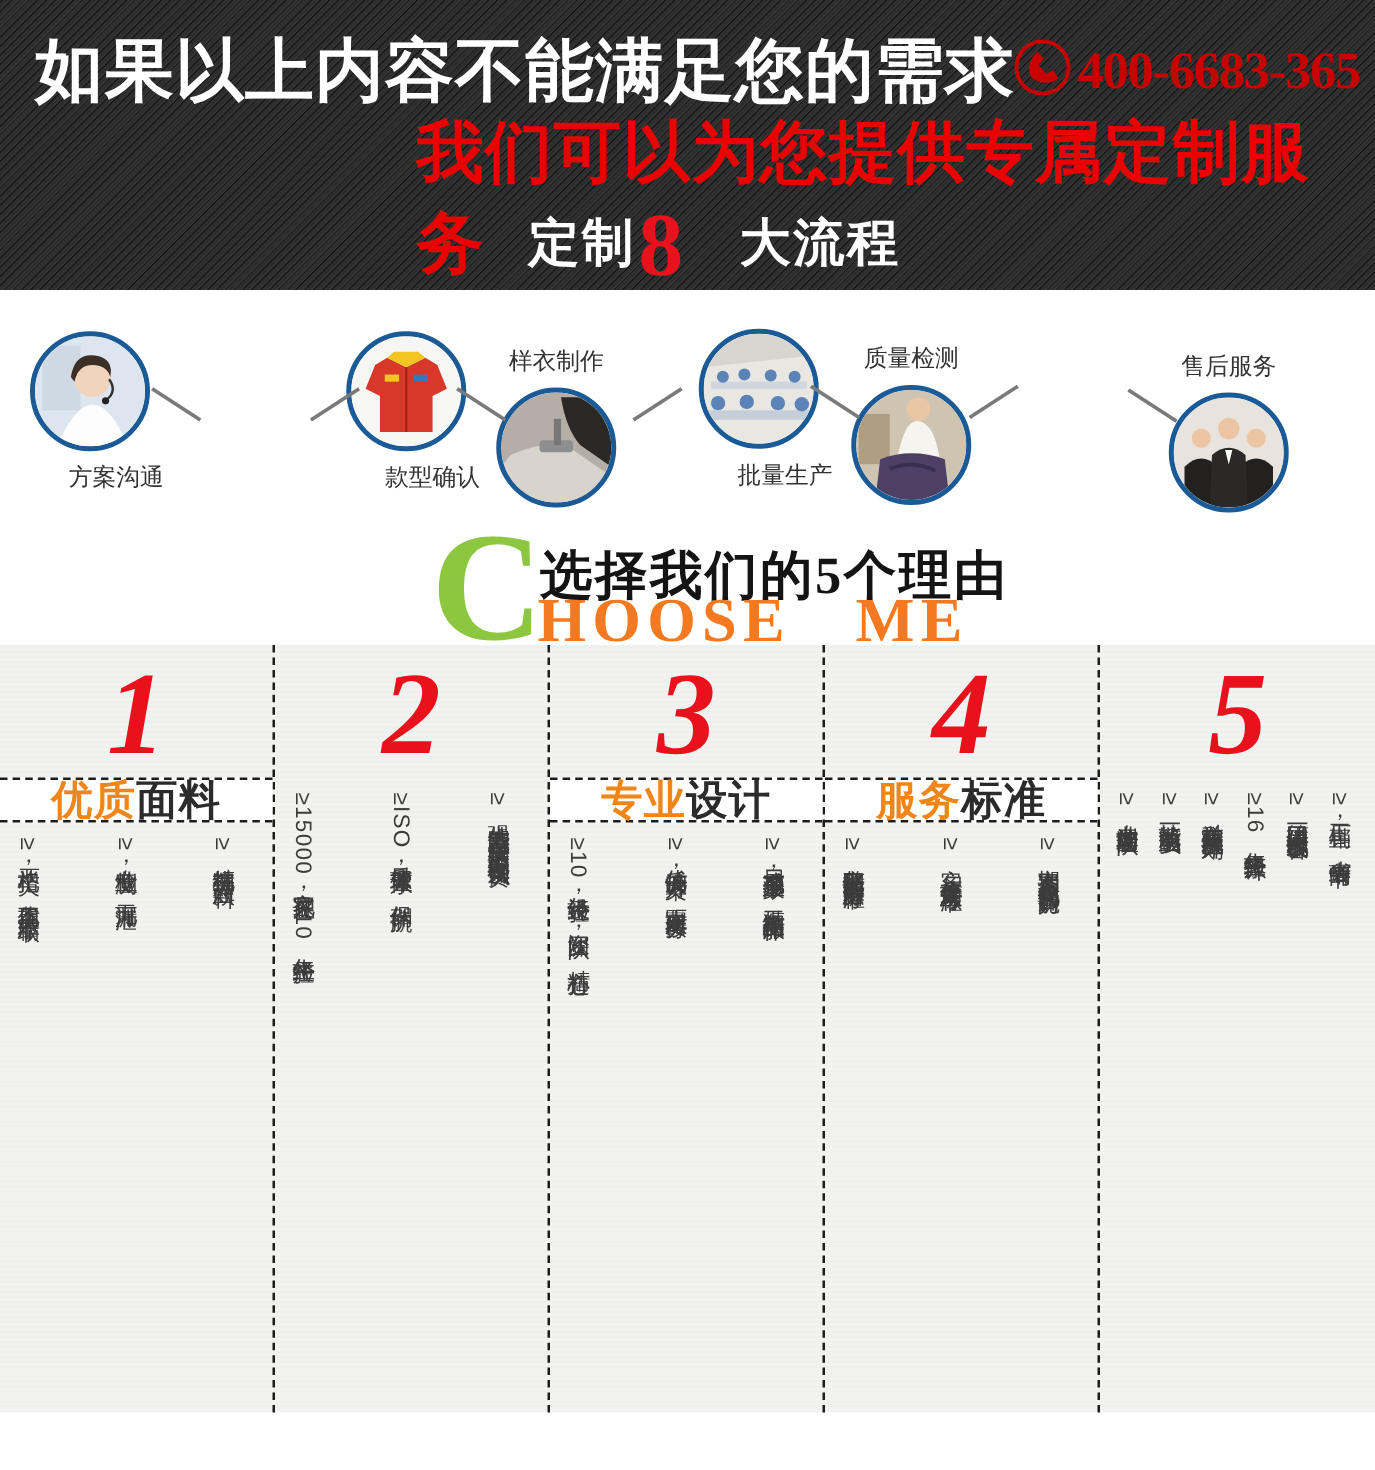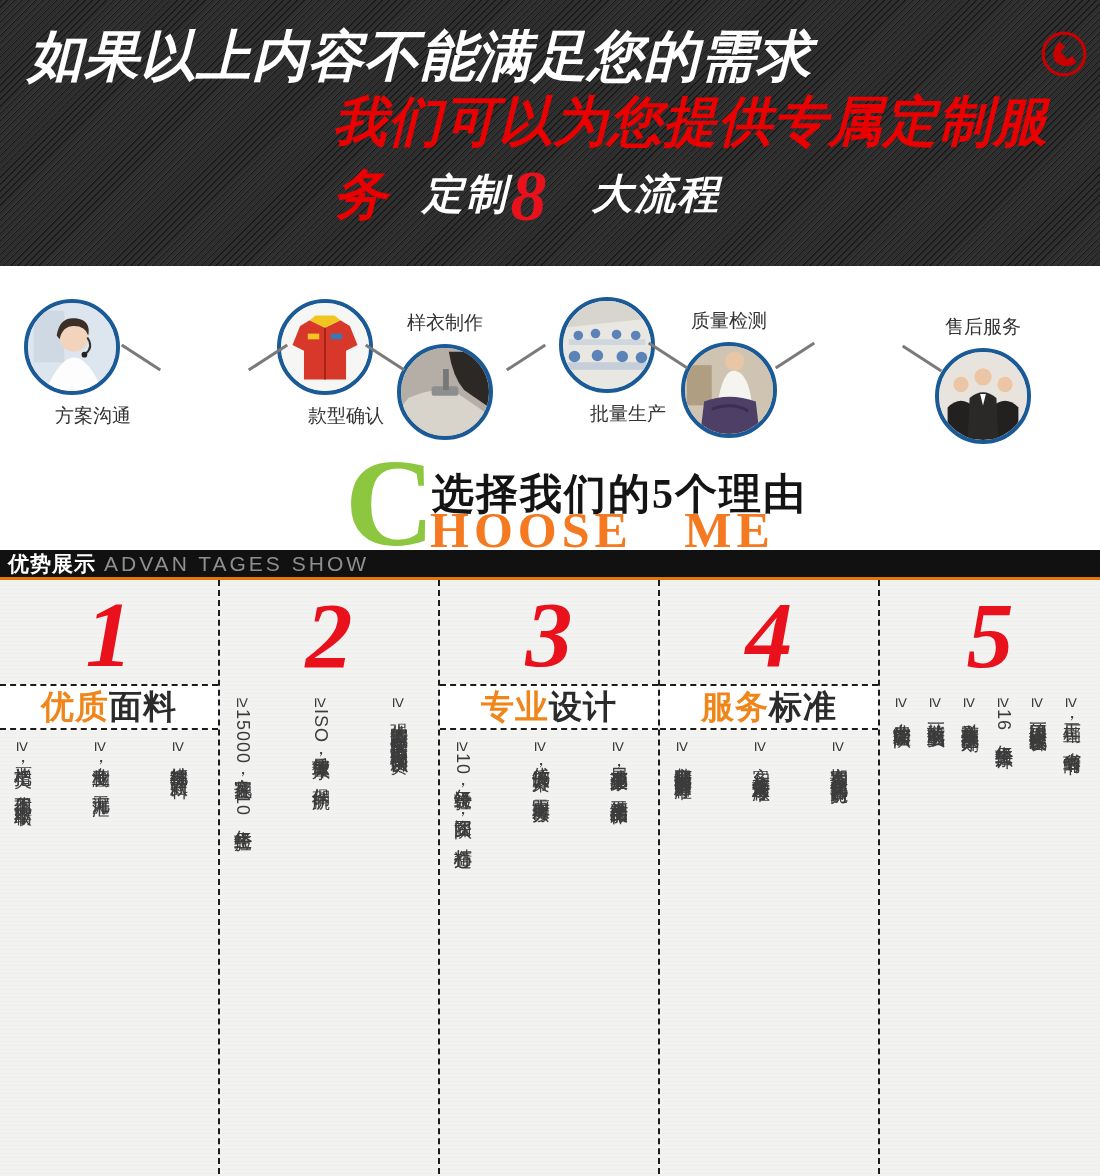--- a/index.html
+++ b/index.html
@@ -1,24 +1,23 @@
 <!DOCTYPE html>
 <html><head>
 <meta charset="utf-8">
 <style>
   * { margin:0; padding:0; box-sizing:border-box; }
   body { width:1100px; background:#fff; font-family:"Liberation Sans","DejaVu Sans",sans-serif; }
   .page { position:relative; width:1100px; }
 
   
   .banner{
-    position:relative; height:266px; background:#2e2e2e;
+    position:relative; height:232px; background:#2e2e2e;
     background-image:repeating-linear-gradient(315deg, rgba(0,0,0,.45) 0 1px, rgba(255,255,255,.03) 1px 2px, transparent 2px 5px);
     overflow:hidden;
-    font-style:italic;
   }
   .banner-line1{ position:absolute; left:28px; top:20px; font-size:55px; font-weight:bold; color:#fff; letter-spacing:1px; }
   .phone-wrap{ position:absolute; right:12px; top:30px; display:flex; align-items:center; gap:4px; }
   .phone-number{ font-family:"Liberation Serif","DejaVu Serif",serif; font-weight:bold; font-size:42px; color:#c90000; letter-spacing:-1px; }
   .banner-line2{ position:absolute; left:333px; top:86px; font-size:54px; font-weight:bold; color:#ea0000; letter-spacing:1px; }
   .flow-title{ position:absolute; left:0; top:164px; width:100%; text-align:center; }
   .flow-title span{ display:inline-block; vertical-align:middle; }
   .flow-prefix,.flow-suffix{ font-size:41px; font-weight:bold; color:#fff; letter-spacing:2px;margin-left:43px; }
   .flow-big{ font-size:72px; font-weight:bold; color:#e8111c; line-height:60px; margin:0 2px; position:relative; top:2px; font-family:"Liberation Serif","DejaVu Serif",serif; }
 
@@ -56,21 +55,21 @@
   .adv-bar .en{ color:#8f8f8f; font-size:21px; letter-spacing:3px; margin-left:8px; }
 
   
   .adv-body{ display:flex; height:614px; background:#f2f2f1;
     background-image:repeating-linear-gradient(0deg, rgba(0,0,0,.012) 0 1px, transparent 1px 4px); }
   .col{ width:220px; display:flex; flex-direction:column; }
   .col:not(:last-child){ border-right:2px dashed #1c1c1c; }
   .num{ height:106px; display:flex; align-items:center; justify-content:center;
         font-family:"Liberation Serif","DejaVu Serif",serif; font-style:italic; font-weight:bold;
         font-size:94px; color:#e8111c; line-height:1; padding-top:4px; }
-  .hdr{ height:46px; background:#fff; border-top:2px dashed #1c1c1c; border-bottom:2px dashed #1c1c1c;
+  .hdr{ height:36px; background:#fff; border-top:2px dashed #1c1c1c; border-bottom:2px dashed #1c1c1c;
         display:flex; align-items:center; justify-content:center; font-size:33px; font-weight:bold; letter-spacing:1px; }
   .hdr .hl{ color:#f0861a; } .hdr .rest{ color:#2b2b2b; }
   .points{ flex:1; display:flex; flex-direction:row-reverse; justify-content:flex-start;
            padding:12px 30px 0 0; gap:59px; }
   .col5 .points{ gap:15px; padding-right:19px; }
   .pt{ writing-mode:vertical-rl; text-orientation:mixed; font-size:18px; letter-spacing:1px;
        color:#3c3c3c; line-height:19px; height:452px; }
   .bottom-spacer{ height:16px; background:#fff; }
 </style>
 </head>
@@ -80,20 +79,21 @@
 
   <div class="banner">
     <div class="banner-line1">如果以上内容不能满足您的需求</div>
     <div class="phone-wrap">
       <span>
         <svg width="48" height="48" viewBox="0 0 46 46">
           <circle cx="23" cy="23" r="20" fill="none" stroke="#c90000" stroke-width="3"></circle>
           <path d="M14 30 C11 23 14 15 19 11 L24 16 L20 21 L26 28 L31 25 L35 31 C31 36 20 36 14 30 Z" fill="#c90000"></path>
         </svg>
       </span>
+      <span class="phone-number">400-6683-365</span>
     </div>
     <div class="banner-line2">我们可以为您提供专属定制服务</div>
     <div class="flow-title">
       <span class="flow-prefix">定制</span><span class="flow-big">8</span><span class="flow-suffix">大流程</span>
     </div>
   </div>
 
   <div class="process">
 
     <div class="step s1 label-below">
@@ -200,24 +200,20 @@
     <div class="conn up   k6"></div>
     <div class="conn down k7"></div>
   </div>
 
   <div class="choose">
     <div class="choose-c">C</div>
     <div class="choose-cn">选择我们的5个理由</div>
     <div class="choose-en">HOOSE ME</div>
   </div>
 
-  <div class="adv-bar">
-    <span class="cn">优势展示</span>
-    <span class="en">ADVAN TAGES SHOW</span>
-  </div>
 
   <div class="adv-body">
 
     <div class="col col1">
       <div class="num">1</div>
       <div class="hdr">
         <span class="hl">优质</span>
           <span class="rest">面料</span>
       </div>
       <div class="points">

